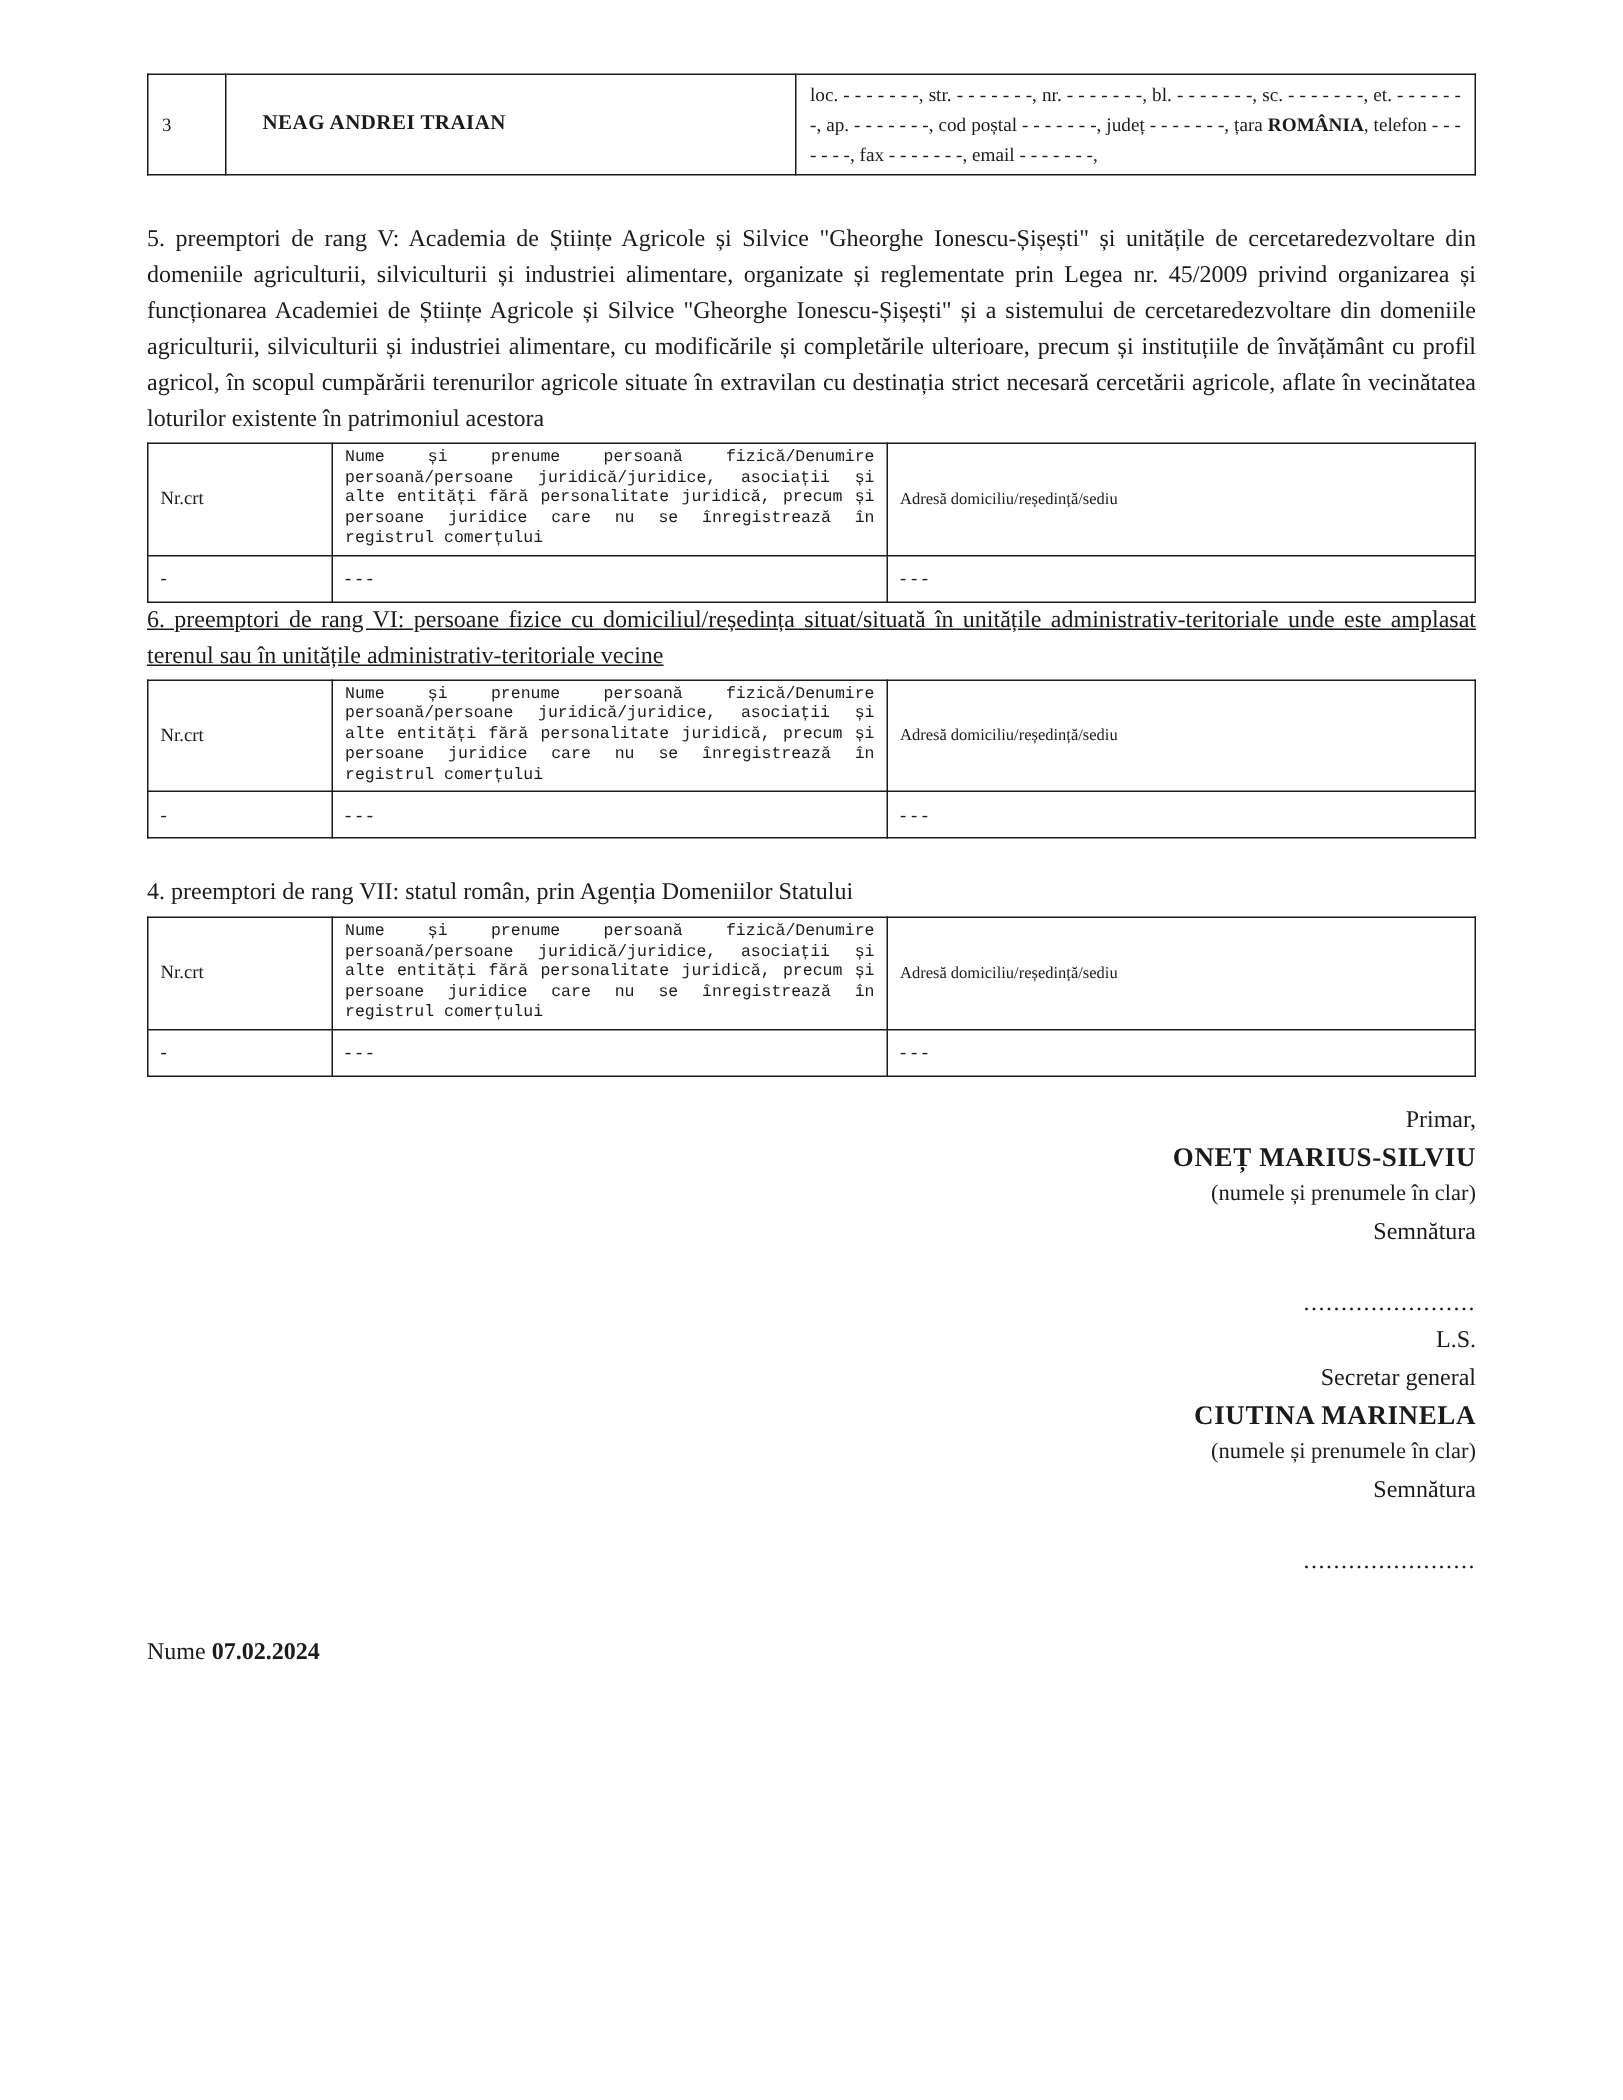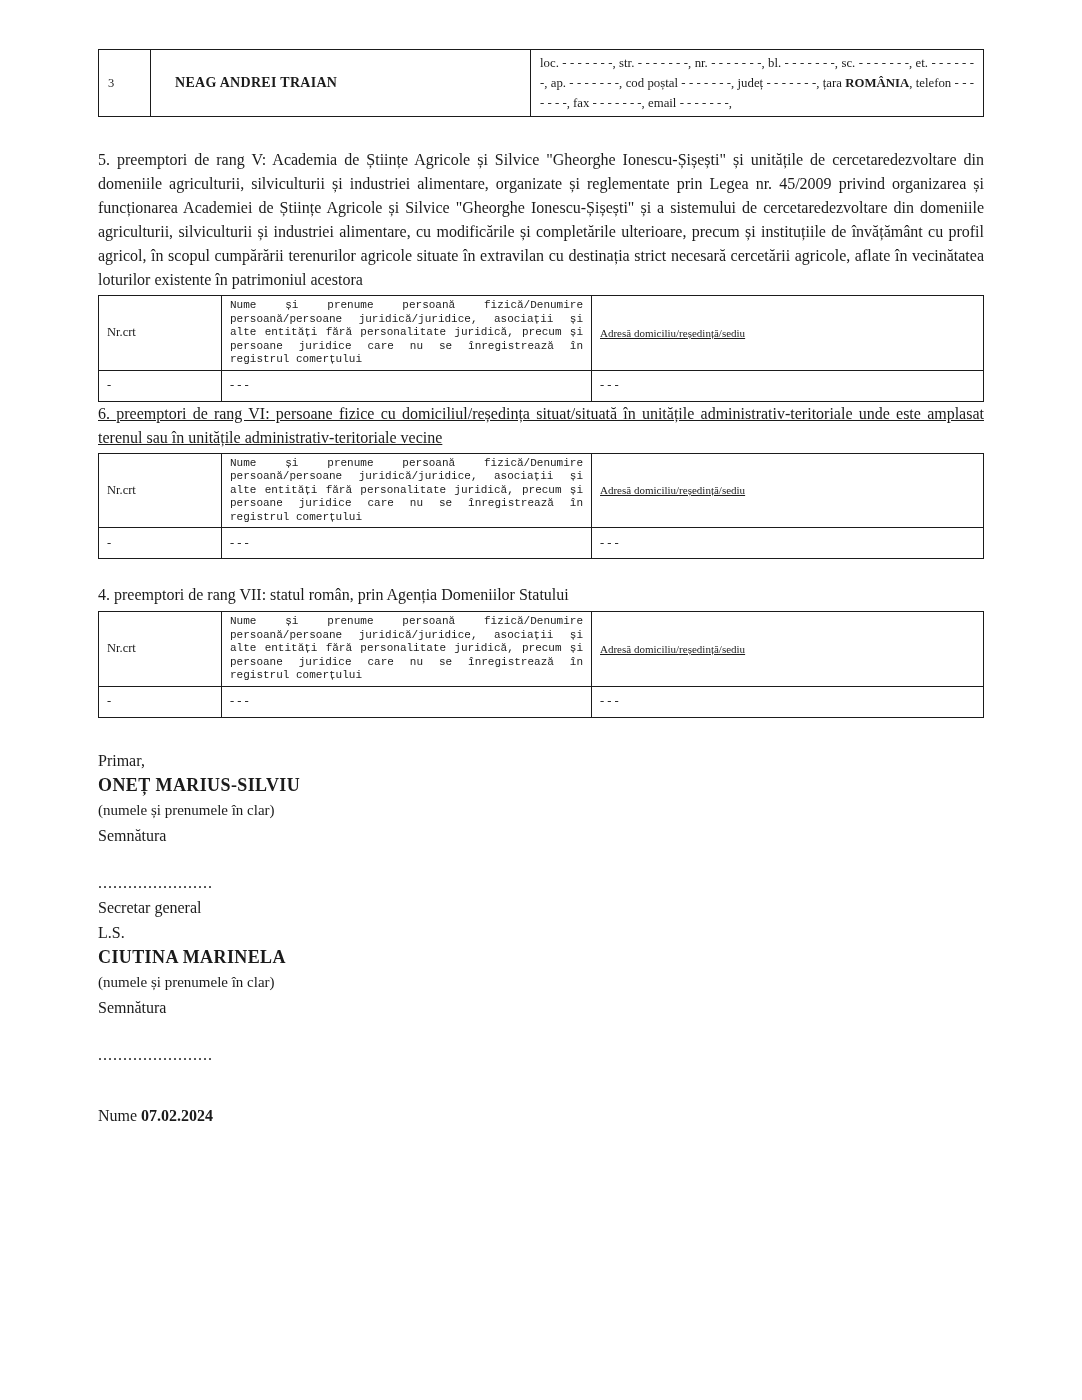--- a/index.html
+++ b/index.html
@@ -49,27 +49,27 @@
     border-collapse: collapse;
     table-layout: fixed;
     width: 886px;
   }
   .ptable td {
     border: 1.5px solid #1b1b1b;
     vertical-align: middle;
   }
   .ptable .h-nr   { width: 113px; font-size: 12.5px; padding-left: 8px; height: 41px; }
   .ptable .h-name { width: 353px; font-size: 11px; line-height: 13.5px; text-align: justify; padding: 3px 8px; font-family: Liberation Mono, monospace; }
-  .ptable .h-addr { font-size: 11px; padding-left: 8px; text-decoration: underline; }
+  .ptable .h-addr { font-size: 11px; padding-left: 8px; }
   .ptable .d-row td { height: 28px; font-size: 12.5px; padding-left: 8px; }
 
   
   .sig-block {
-    margin-top: 30px;
-    text-align: left;
+    margin-top: 16px;
+    text-align: right;
     font-size: 16px;
     line-height: 25px;
   }
   .sig-name { font-weight: bold; font-size: 18px; letter-spacing: 0.4px; }
   .sig-note { font-size: 15px; }
   .sig-dots { margin-top: 22px; letter-spacing: 1px; }
 
   
   .date-line { margin-top: 40px; font-size: 16px; }
   .date-value { font-weight: bold; }
@@ -137,22 +137,22 @@
         </tr>
       </tbody>
     </table>
 
     <div class="sig-block">
       <div>Primar,</div>
       <div class="sig-name">ONEȚ MARIUS-SILVIU</div>
       <div class="sig-note">(numele și prenumele în clar)</div>
       <div>Semnătura</div>
       <div class="sig-dots">.......................</div>
+      <div>L.S.</div>
       <div>Secretar general</div>
-      <div>L.S.</div>
       <div class="sig-name">CIUTINA MARINELA</div>
       <div class="sig-note">(numele și prenumele în clar)</div>
       <div>Semnătura</div>
       <div class="sig-dots">.......................</div>
     </div>
 
     <p class="date-line"><span>Nume </span><span class="date-value">07.02.2024</span></p>
 
   </div>
 </div>

